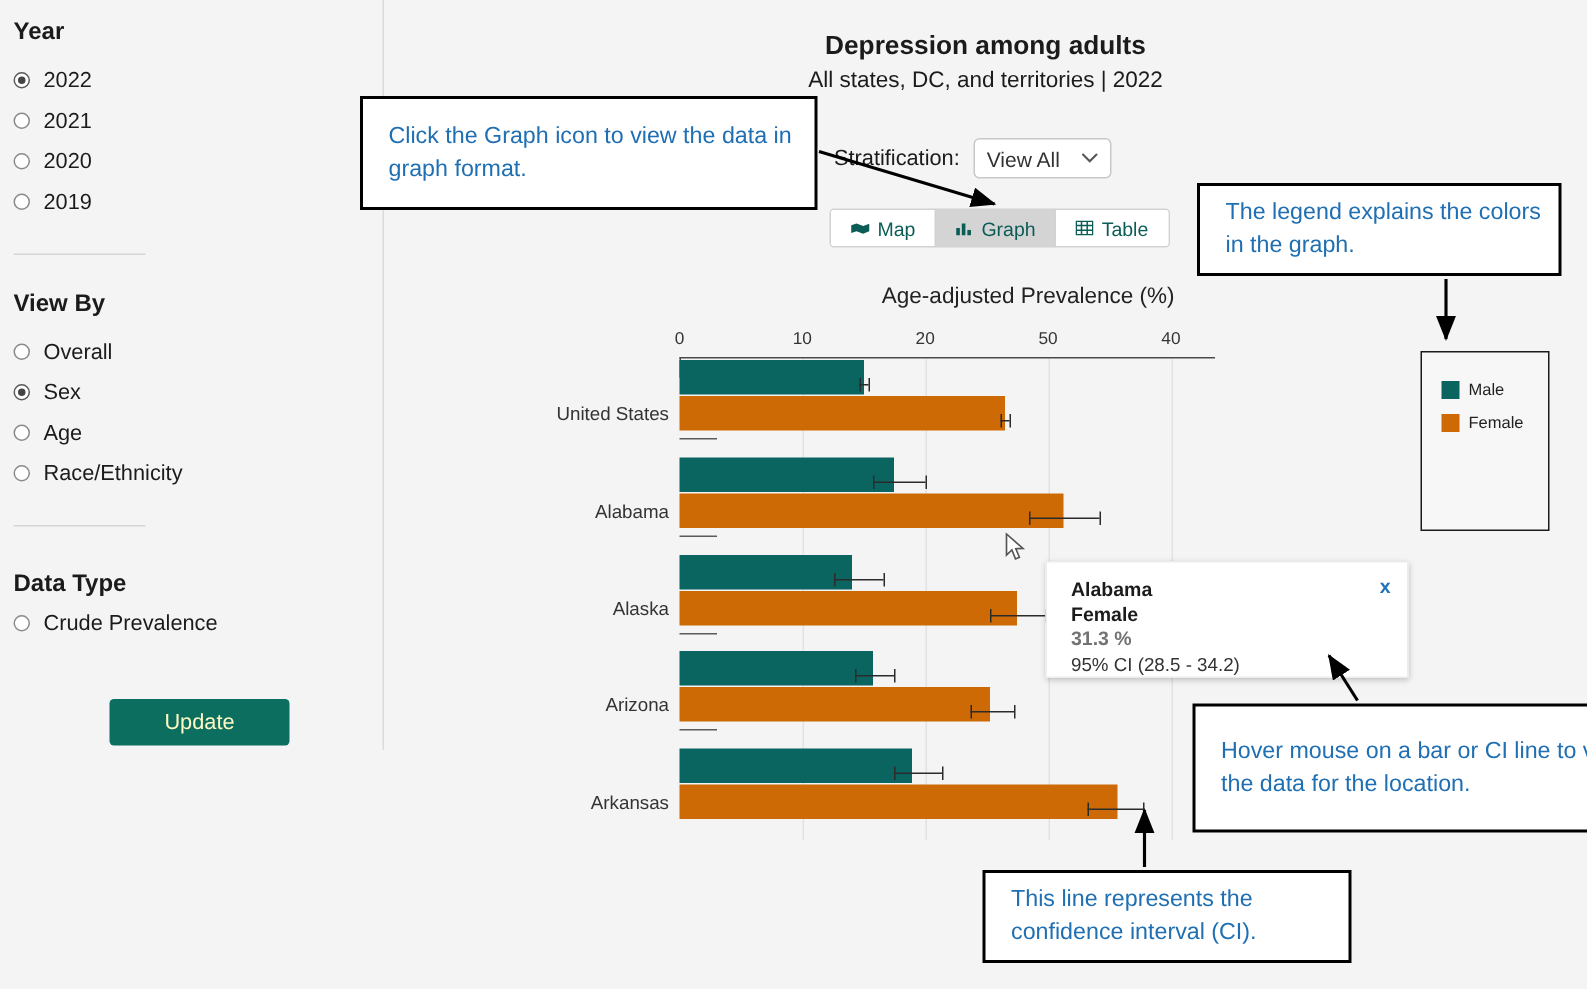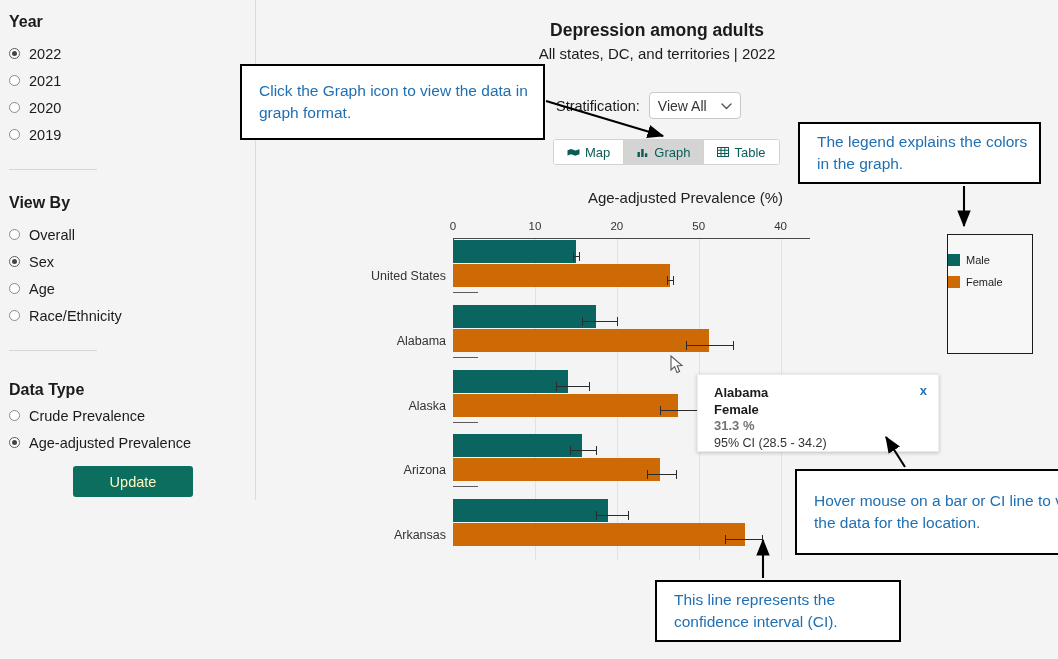--- a/index.html
+++ b/index.html
@@ -52,21 +52,21 @@
   .cat-col{position:absolute;left:300px;top:238px;width:146px;height:322px;}
   .bar{position:absolute;height:23px;}
   .bar.male{background:#0a6460;}
   .bar.female{background:#ce6a05;}
   .ci{position:absolute;height:1px;background:#2b2b2b;}
   .ci-cap{position:absolute;width:1px;height:9px;background:#2b2b2b;}
   .sep{position:absolute;height:1px;background:#5a5a5a;}
 
   
   .legend{position:absolute;left:947px;top:234px;width:84px;height:118px;background:#f7f7f7;border:1.6px solid #1b1b1b;}
-  .legend-row{display:flex;align-items:center;gap:6px;}
+  .legend-row{display:flex;align-items:center;gap:6px;margin-left:13px;}
   .legend-sw{width:12px;height:12px;flex:none;}
   .legend-txt{font-size:11px;color:#222;}
 
   
   .tooltip{position:absolute;left:697px;top:374px;width:240px;height:76px;background:#fff;box-shadow:0 1px 4px rgba(0,0,0,.22);border:1px solid #ececec;}
   .tt-close{position:absolute;right:11px;top:8px;font-size:13px;color:#2172b8;font-weight:bold;}
   .tt-body{padding:10px 0 0 16px;line-height:16.5px;}
   .tt-l1{font-size:13px;font-weight:bold;color:#1b1b1b;}
   .tt-l2{font-size:13px;font-weight:bold;color:#1b1b1b;}
   .tt-l3{font-size:13px;font-weight:bold;color:#737373;}
@@ -135,24 +135,20 @@
     </div>
 
     <div class="hr" style="position:absolute;left:9px;top:350px;width:88px;"></div>
 
     <div style="position:absolute;left:9px;top:381px;" class="sb-h">Data Type</div>
 
     <div style="position:absolute;left:0;top:402px;width:250px;">
       <div class="radio-row">
         <span class="radio"></span>
         <span class="radio-label">Crude Prevalence</span>
-      </div>
-      <div class="radio-row">
-        <span class="radio on"></span>
-        <span class="radio-label">Age-adjusted Prevalence</span>
       </div>
     </div>
 
     <div class="update-btn">Update</div>
   </div>
 
   <div class="chart-title">Depression among adults</div>
   <div class="chart-sub">All states, DC, and territories | 2022</div>
 
   <div class="strat-row">

